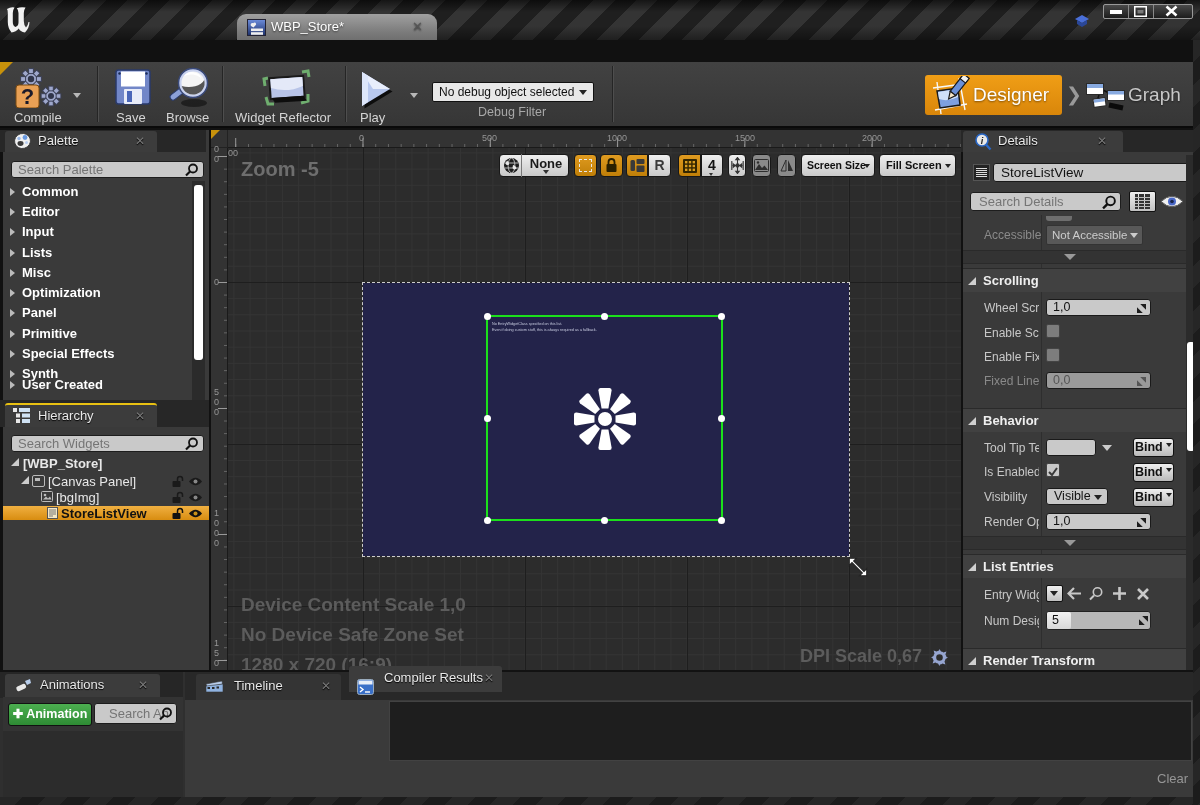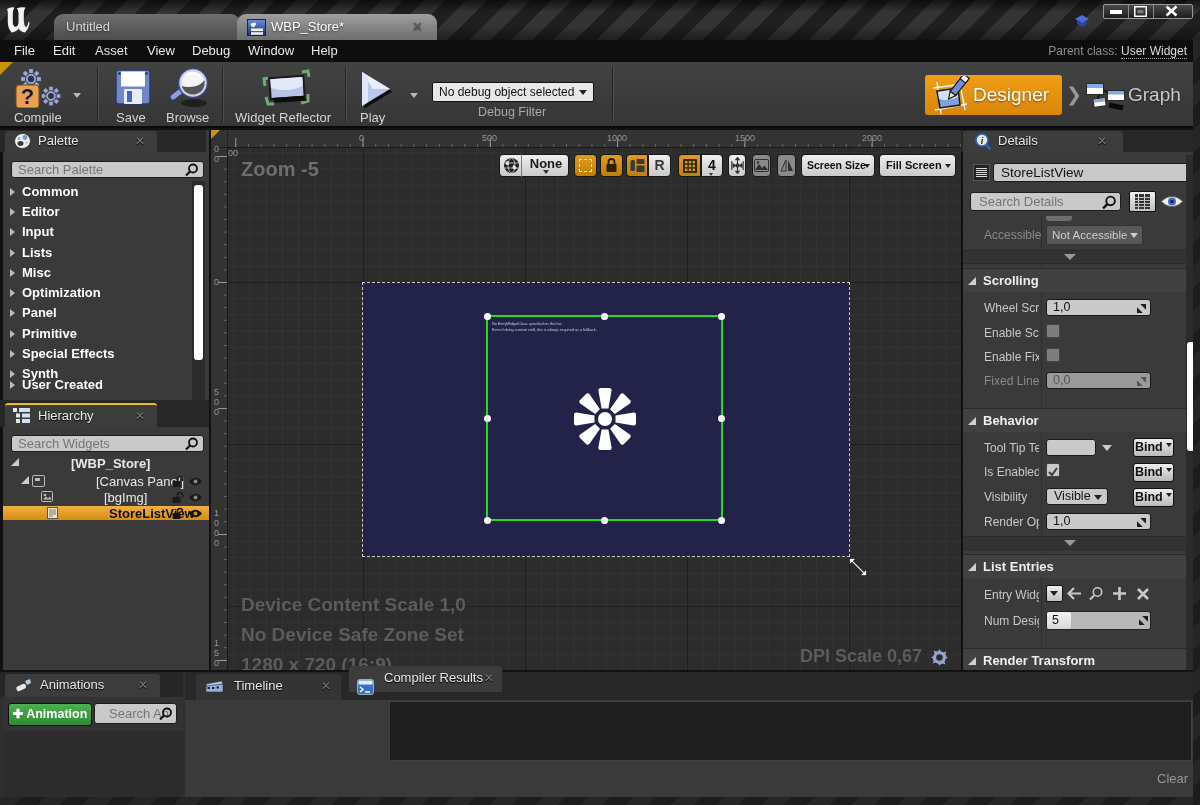--- a/index.html
+++ b/index.html
@@ -47,21 +47,21 @@
 #pal-tab{left:5px;top:131px;width:152px;height:21px;}
 #palettelist{left:3px;top:181px;width:188px;height:219px;background:#3a3a3a;color:#fff;}
 .prow{position:absolute;left:0;width:100%;height:20px;font-size:13px;font-weight:bold;color:#fff;line-height:20px;}
 .prow .tri{position:absolute;left:7px;top:6px;width:0;height:0;border-left:5px solid #bbb;border-top:4px solid transparent;border-bottom:4px solid transparent;}
 .prow .lbl{position:absolute;left:19px;}
 .scrolltrack{position:absolute;background:#2b2b2b;}
 .scrollthumb{position:absolute;background:#fff;border-radius:3px;}
 
 #hiertabs{left:0px;top:400px;width:209px;height:27px;background:#272727;}
 #hier-tab{left:5px;top:403px;width:152px;height:24px;border-top:2px solid #e8c012;}
-.hrow{position:absolute;color:#e8e8e8;font-size:13px;margin-left:48px;}
+.hrow{position:absolute;color:#e8e8e8;font-size:13px;}
 #selrow{left:3px;top:506px;width:206px;height:14px;background:linear-gradient(#f0b041,#d88d10);color:#111;}
 
 #canvas{left:211px;top:130px;width:750px;height:542px;background:#2c2c2c;overflow:hidden;}
 #hruler{position:absolute;left:0;top:0;width:750px;height:18px;background-color:#333;border-bottom:1px solid #1a1a1a;
  background-image:linear-gradient(90deg,#999 0 1px,transparent 1px),linear-gradient(90deg,#666 0 1px,transparent 1px);
  background-size:127.3px 10px,12.73px 4px;background-position:151.5px 8px,151.5px 14px;background-repeat:repeat-x;}
 #vruler{position:absolute;left:0;top:18px;width:17px;height:524px;background-color:#333;border-right:1px solid #1a1a1a;
  background-image:linear-gradient(#999 0 1px,transparent 1px),linear-gradient(#666 0 1px,transparent 1px);
  background-size:10px 126px,4px 12.6px;background-position:7px 134px,13px 134px;background-repeat:repeat-y;}
 #rcorner{position:absolute;left:0;top:0;width:17px;height:18px;background:#333;border-right:1px solid #222;border-bottom:1px solid #222;}
@@ -103,21 +103,20 @@
 #animbtn{left:8px;top:703px;width:84px;height:23px;background:linear-gradient(#4caf50,#2e8b34);border:1px solid #111;border-radius:3px;color:#fff;font-size:12.5px;font-weight:bold;text-align:center;line-height:21px;}
 #comparea{left:185px;top:700px;width:1015px;height:98px;background:#3a3a3a;}
 #compbox{left:389px;top:701px;width:803px;height:60px;background:#1e1e1e;border:1px solid #424242;}
 #cleartxt{left:1157px;top:771px;color:#969696;font-size:13px;}
 #blackbar{left:0;top:797px;width:1200px;height:8px;background:repeating-linear-gradient(135deg,#262626 0 16px,#1c1c1c 16px 32px);}
 </style></head>
 <body>
 <div id="app">
 
 <div class="abs" id="titlebar"></div>
-<div class="abs tab1">Untitled</div>
 <div class="abs tab2">
       <span class="txt">WBP_Store*</span>
       <span class="x">✕</span>
     </div>
 <div class="abs" id="wbicon"><svg width="19" height="17">
         <path d="M3 6 C2 4 3.5 2.2 5.2 3.2 C6.4 1.8 8.6 2.8 8 4.8 L5.5 7.5 Z" fill="#efefef"></path>
         <rect x="3" y="8.5" width="12" height="2.6" fill="#efefef"></rect>
         <rect x="3" y="12.2" width="12" height="2.6" fill="#efefef"></rect>
       </svg></div>
 <svg class="abs" id="uelogo" style="left:6px;top:6px" width="24" height="28" viewBox="0 0 24 28">
@@ -136,30 +135,20 @@
       <rect x="3.5" y="4" width="6" height="3.5" fill="#fff" opacity="0.35"></rect>
     </svg>
 <svg class="abs" style="left:1165px;top:5px" width="13" height="12">
       <path d="M1.5 1.5 L11.5 10.5 M11.5 1.5 L1.5 10.5" stroke="#fff" stroke-width="2.6"></path>
     </svg>
 <svg class="abs" style="left:1074px;top:14px" width="16" height="14">
       <path d="M8 1 L15 5 L8 9 L1 5 Z" fill="#4a6fd8"></path>
       <path d="M3 6 L3 10 L8 13 L13 10 L13 6 L8 9 Z" fill="#2a4798"></path>
     </svg>
 
-<div class="abs" id="menubar">
-<span style="left:14px">File</span>
-      <span style="left:53px">Edit</span>
-      <span style="left:95px">Asset</span>
-      <span style="left:147px">View</span>
-      <span style="left:192px">Debug</span>
-      <span style="left:248px">Window</span>
-      <span style="left:311px">Help</span>
-<div id="parentclass">Parent class: <b>User Widget</b></div>
-</div>
 
 <div class="abs" id="toolbar">
 <div class="sep" style="left:97px"></div>
       <div class="sep" style="left:222px"></div>
       <div class="sep" style="left:345px"></div>
       <div class="sep" style="left:612px"></div>
 </div>
 <div class="abs" id="corner"></div>
 <svg class="abs" style="left:14px;top:66px" width="62" height="42" viewBox="0 0 62 42">
 <defs>

